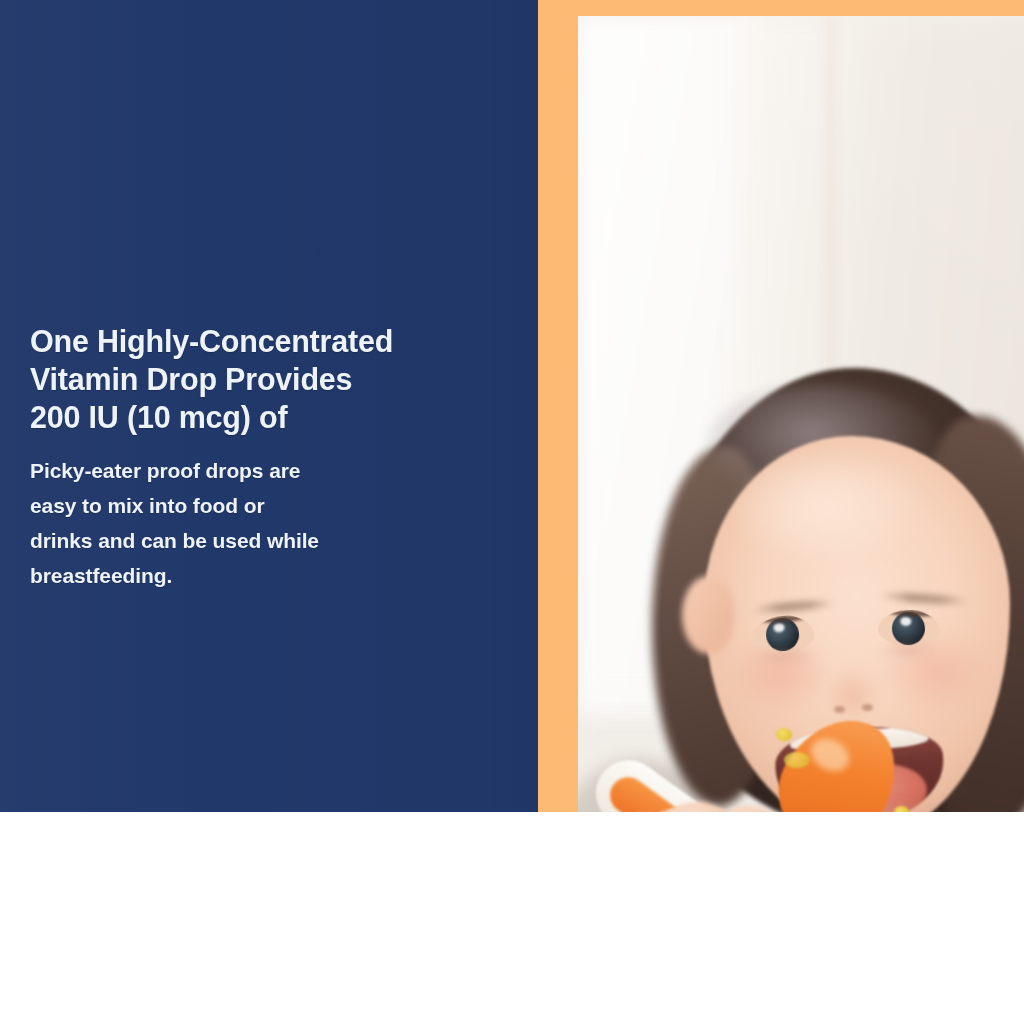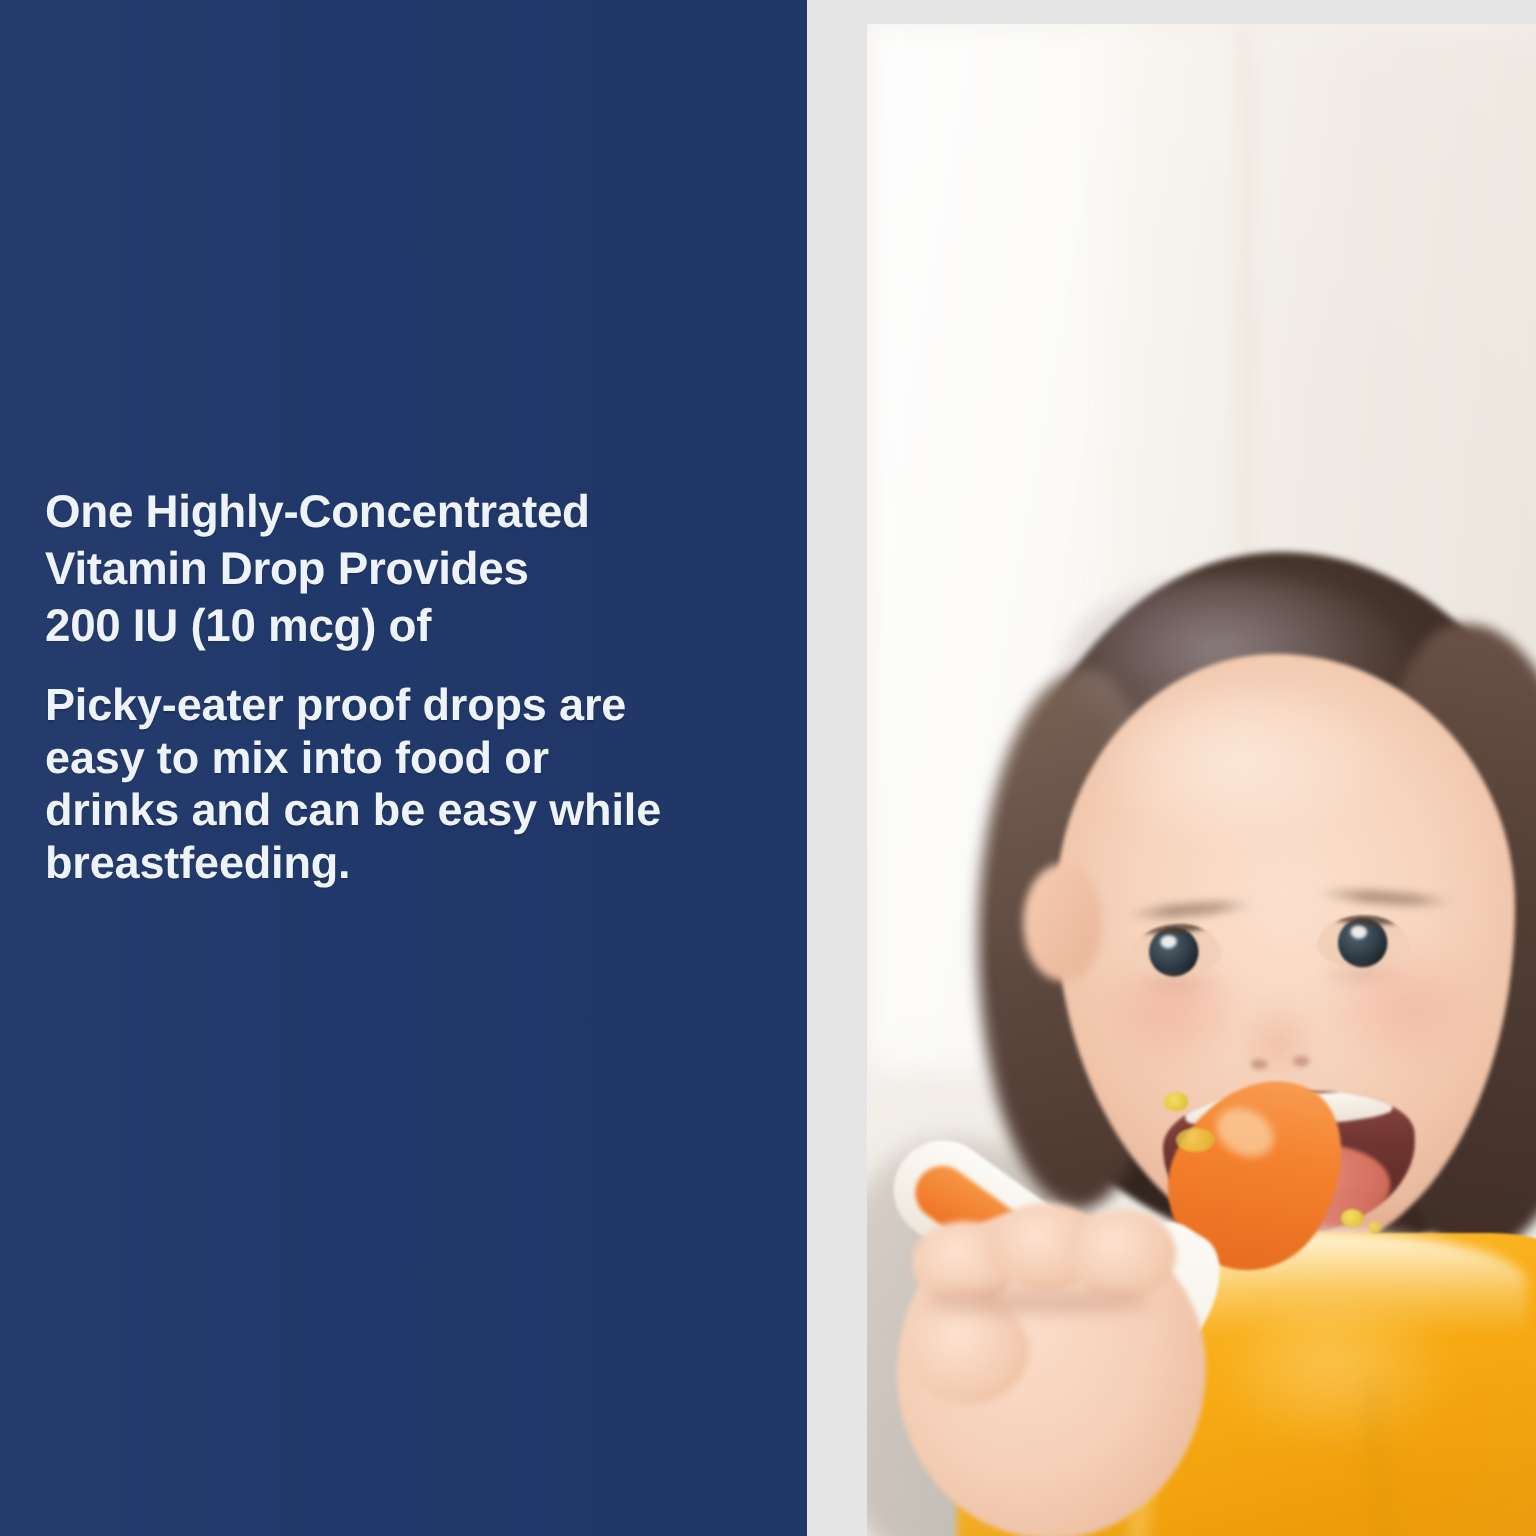--- a/index.html
+++ b/index.html
@@ -8,23 +8,23 @@
     padding: 0;
     background: #ffffff;
   }
   body {
     font-family: "Liberation Sans", sans-serif;
   }
 
   #canvas {
     position: relative;
     width: 1024px;
-    height: 1024px;
+    height: 812px;
     overflow: hidden;
-    background: #e5e5e5;
+    background: #fdba74;
   }
 
   
   #copy-panel {
     position: absolute;
     left: 0;
     top: 0;
     width: 538px;
     height: 1024px;
     background: #21386A;
@@ -58,21 +58,21 @@
     font-weight: bold;
     letter-spacing: -0.2px;
     text-shadow: 0 1px 1px rgba(0,0,0,0.22);
   }
   #headline .hl-line { display: block; white-space: nowrap; }
 
   #subcopy {
     margin: 0;
     padding-top: 17px;
     color: #EEF3F8;
-    font-size: 30px;
+    font-size: 21px;
     line-height: 35px;
     font-weight: bold;
     letter-spacing: -0.1px;
     text-shadow: 0 1px 1px rgba(0,0,0,0.20);
   }
   #subcopy .sc-line { display: block; white-space: nowrap; }
 
   
   #photo {
     position: absolute;
@@ -500,21 +500,21 @@
 
       <h1 id="headline">
         <span class="hl-line">One Highly-Concentrated</span>
         <span class="hl-line">Vitamin Drop Provides</span>
         <span class="hl-line">200 IU (10 mcg) of</span>
       </h1>
 
       <p id="subcopy">
         <span class="sc-line">Picky-eater proof drops are</span>
         <span class="sc-line">easy to mix into food or</span>
-        <span class="sc-line">drinks and can be easy while</span>
+        <span class="sc-line">drinks and can be used while</span>
         <span class="sc-line">breastfeeding.</span>
       </p>
 
     </div>
   </section>
 
   <figure id="photo" aria-label="Smiling toddler in a yellow bib eating orange puree from a white and orange baby spoon, bright window-lit room">
 
     <div class="bg-window"></div>
     <div class="bg-wall"></div>

